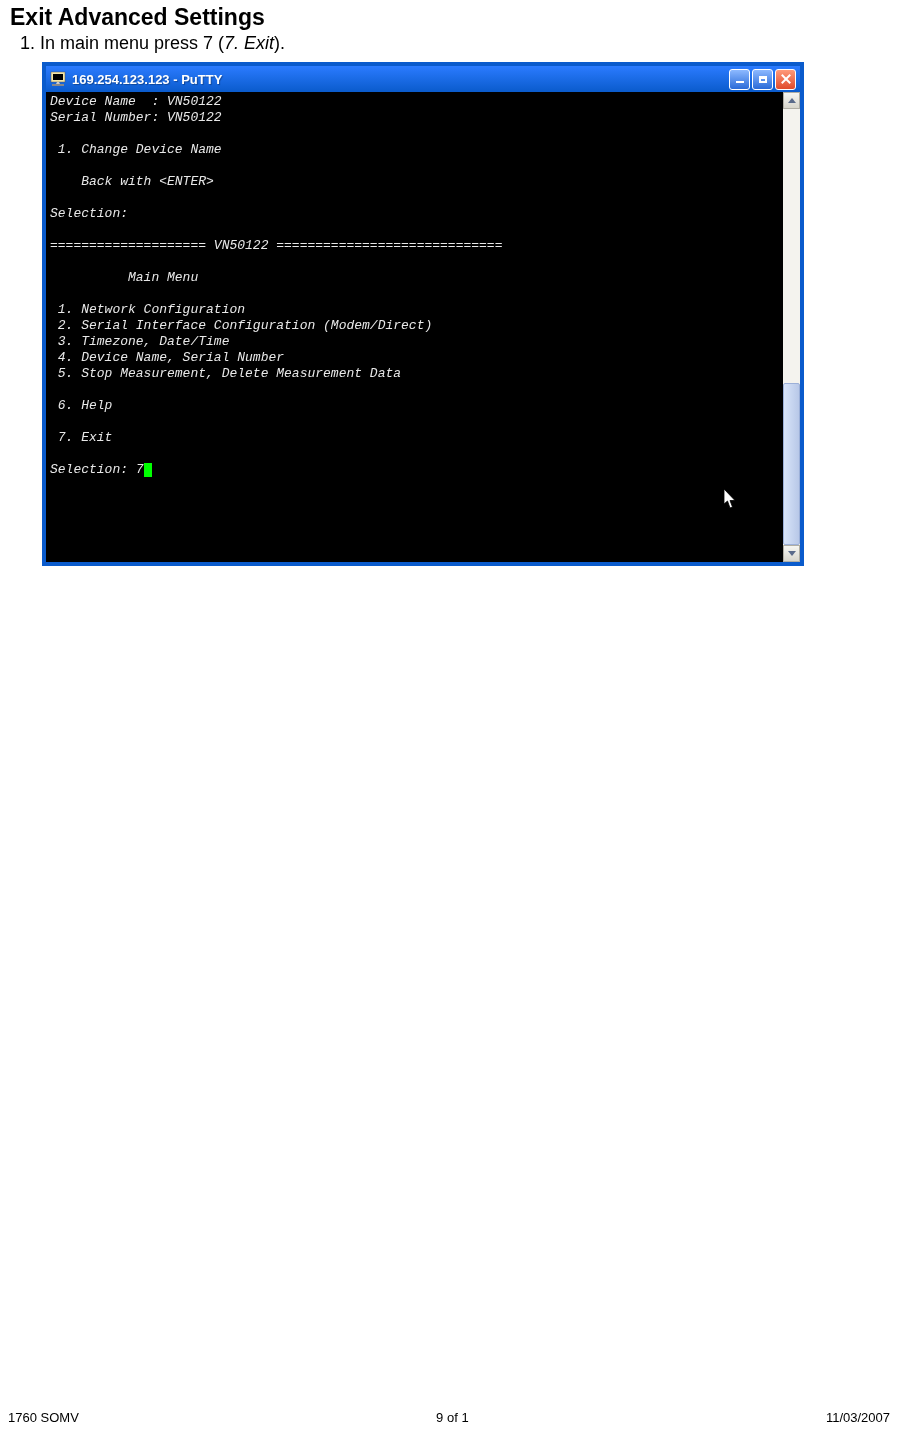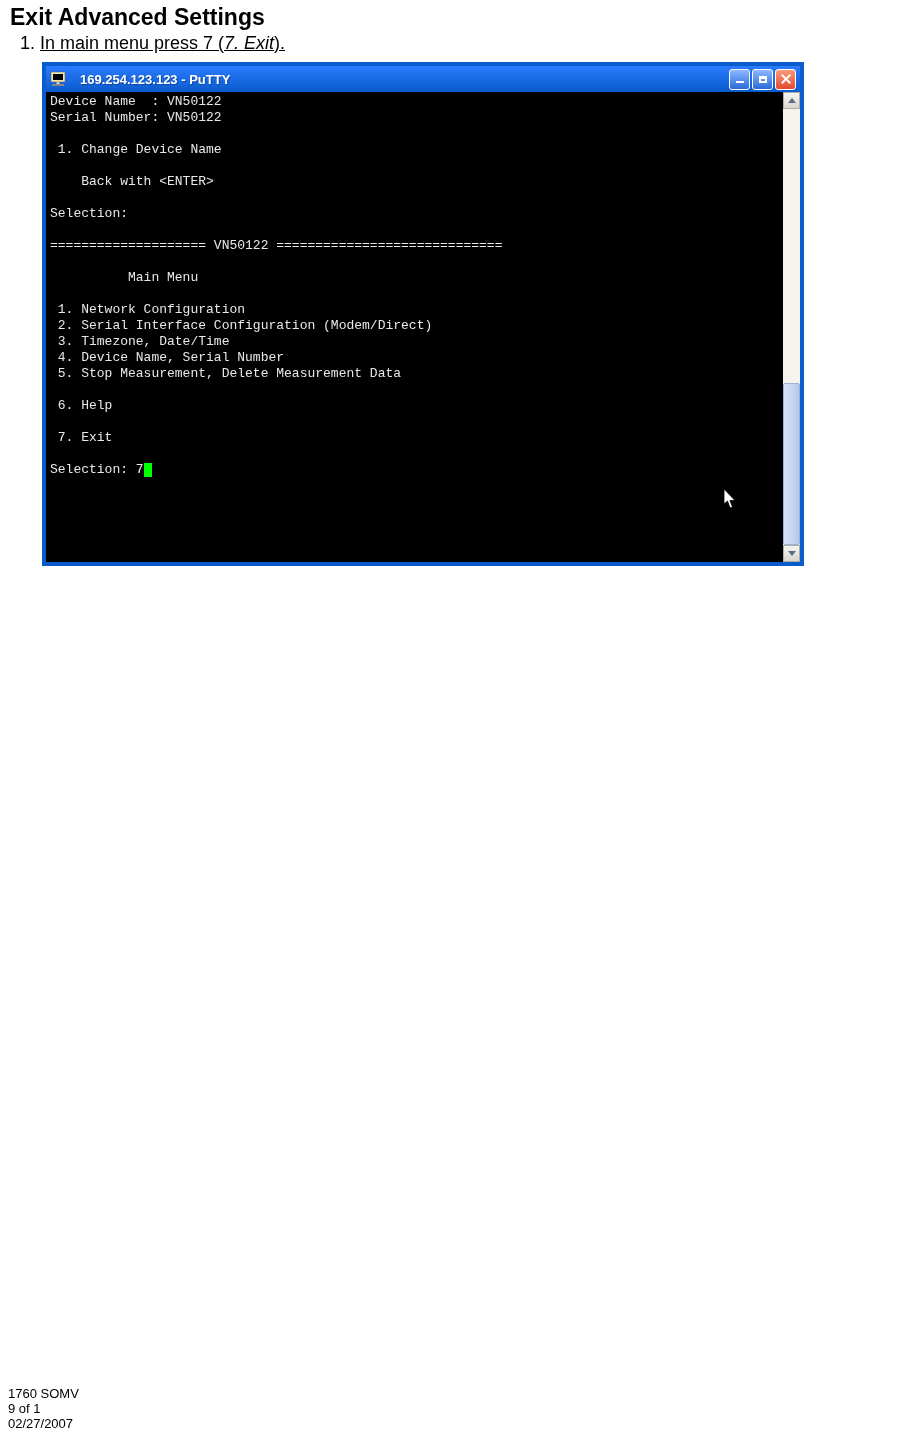--- a/index.html
+++ b/index.html
@@ -19,38 +19,36 @@
     font-weight: bold;
     margin: 4px 0 2px 0;
   }
   .instruction-list {
     margin: 0 0 8px 0;
     padding-left: 30px;
     font-size: 18px;
   }
   .instruction-list li {
     margin-bottom: 4px;
-    text-decoration: underline;
   }
   .italic { font-style: italic; }
 
   .putty-window {
     width: 762px;
     margin-left: 32px;
     border: 4px solid #0a5bcc;
     box-sizing: border-box;
     font-family: "Courier New", monospace;
   }
   .titlebar {
     height: 26px;
     background: linear-gradient(to bottom, #2b7bff 0%, #0a5bcc 100%);
     display: flex;
     align-items: center;
     padding: 0 4px;
-    gap: 8px;
   }
   .putty-icon {
     width: 16px;
     height: 16px;
     margin-right: 6px;
     display: inline-block;
   }
   .title-text {
     color: #fff;
     font-family: "Tahoma", sans-serif;
@@ -94,20 +92,21 @@
     width: 2px;
     height: 12px;
     background: #fff;
   }
   .close-glyph::before { transform: rotate(45deg); }
   .close-glyph::after { transform: rotate(-45deg); }
 
   .term-area {
     display: flex;
     background: #000;
+    font-style: italic;
   }
   .terminal {
     flex: 1;
     background: #000;
     color: #e8e8e8;
     font-family: "Courier New", monospace;
     font-size: 13px;
     line-height: 16px;
     padding: 2px 2px 2px 4px;
     white-space: pre;
@@ -169,28 +168,27 @@
   }
   .arrow-down {
     width: 0; height: 0;
     border-left: 4px solid transparent;
     border-right: 4px solid transparent;
     border-top: 5px solid #5a6b8a;
   }
 
   .footer {
     position: absolute;
-    bottom: 4px;
+    bottom: 10px;
     left: 0;
     right: 0;
     display: flex;
     justify-content: space-between;
     font-size: 13px;
     padding: 0 8px;
-    flex-direction: column;
   }
 </style>
 </head>
 <body>
 
 <div class="page">
   <div class="section-heading">Exit Advanced Settings</div>
   <ol class="instruction-list">
     <li>
       <span>In main menu press 7 (</span><span class="italic">7. Exit</span><span>).</span>
@@ -258,14 +256,14 @@
             <span class="arrow-down"></span>
           </div>
       </div>
     </div>
   </div>
 </div>
 
 <div class="footer">
   <span>1760 SOMV</span>
   <span>9 of 1</span>
-  <span>02/27/2007</span>
+  <span>11/03/2007</span>
 </div>
 
 </body></html>

